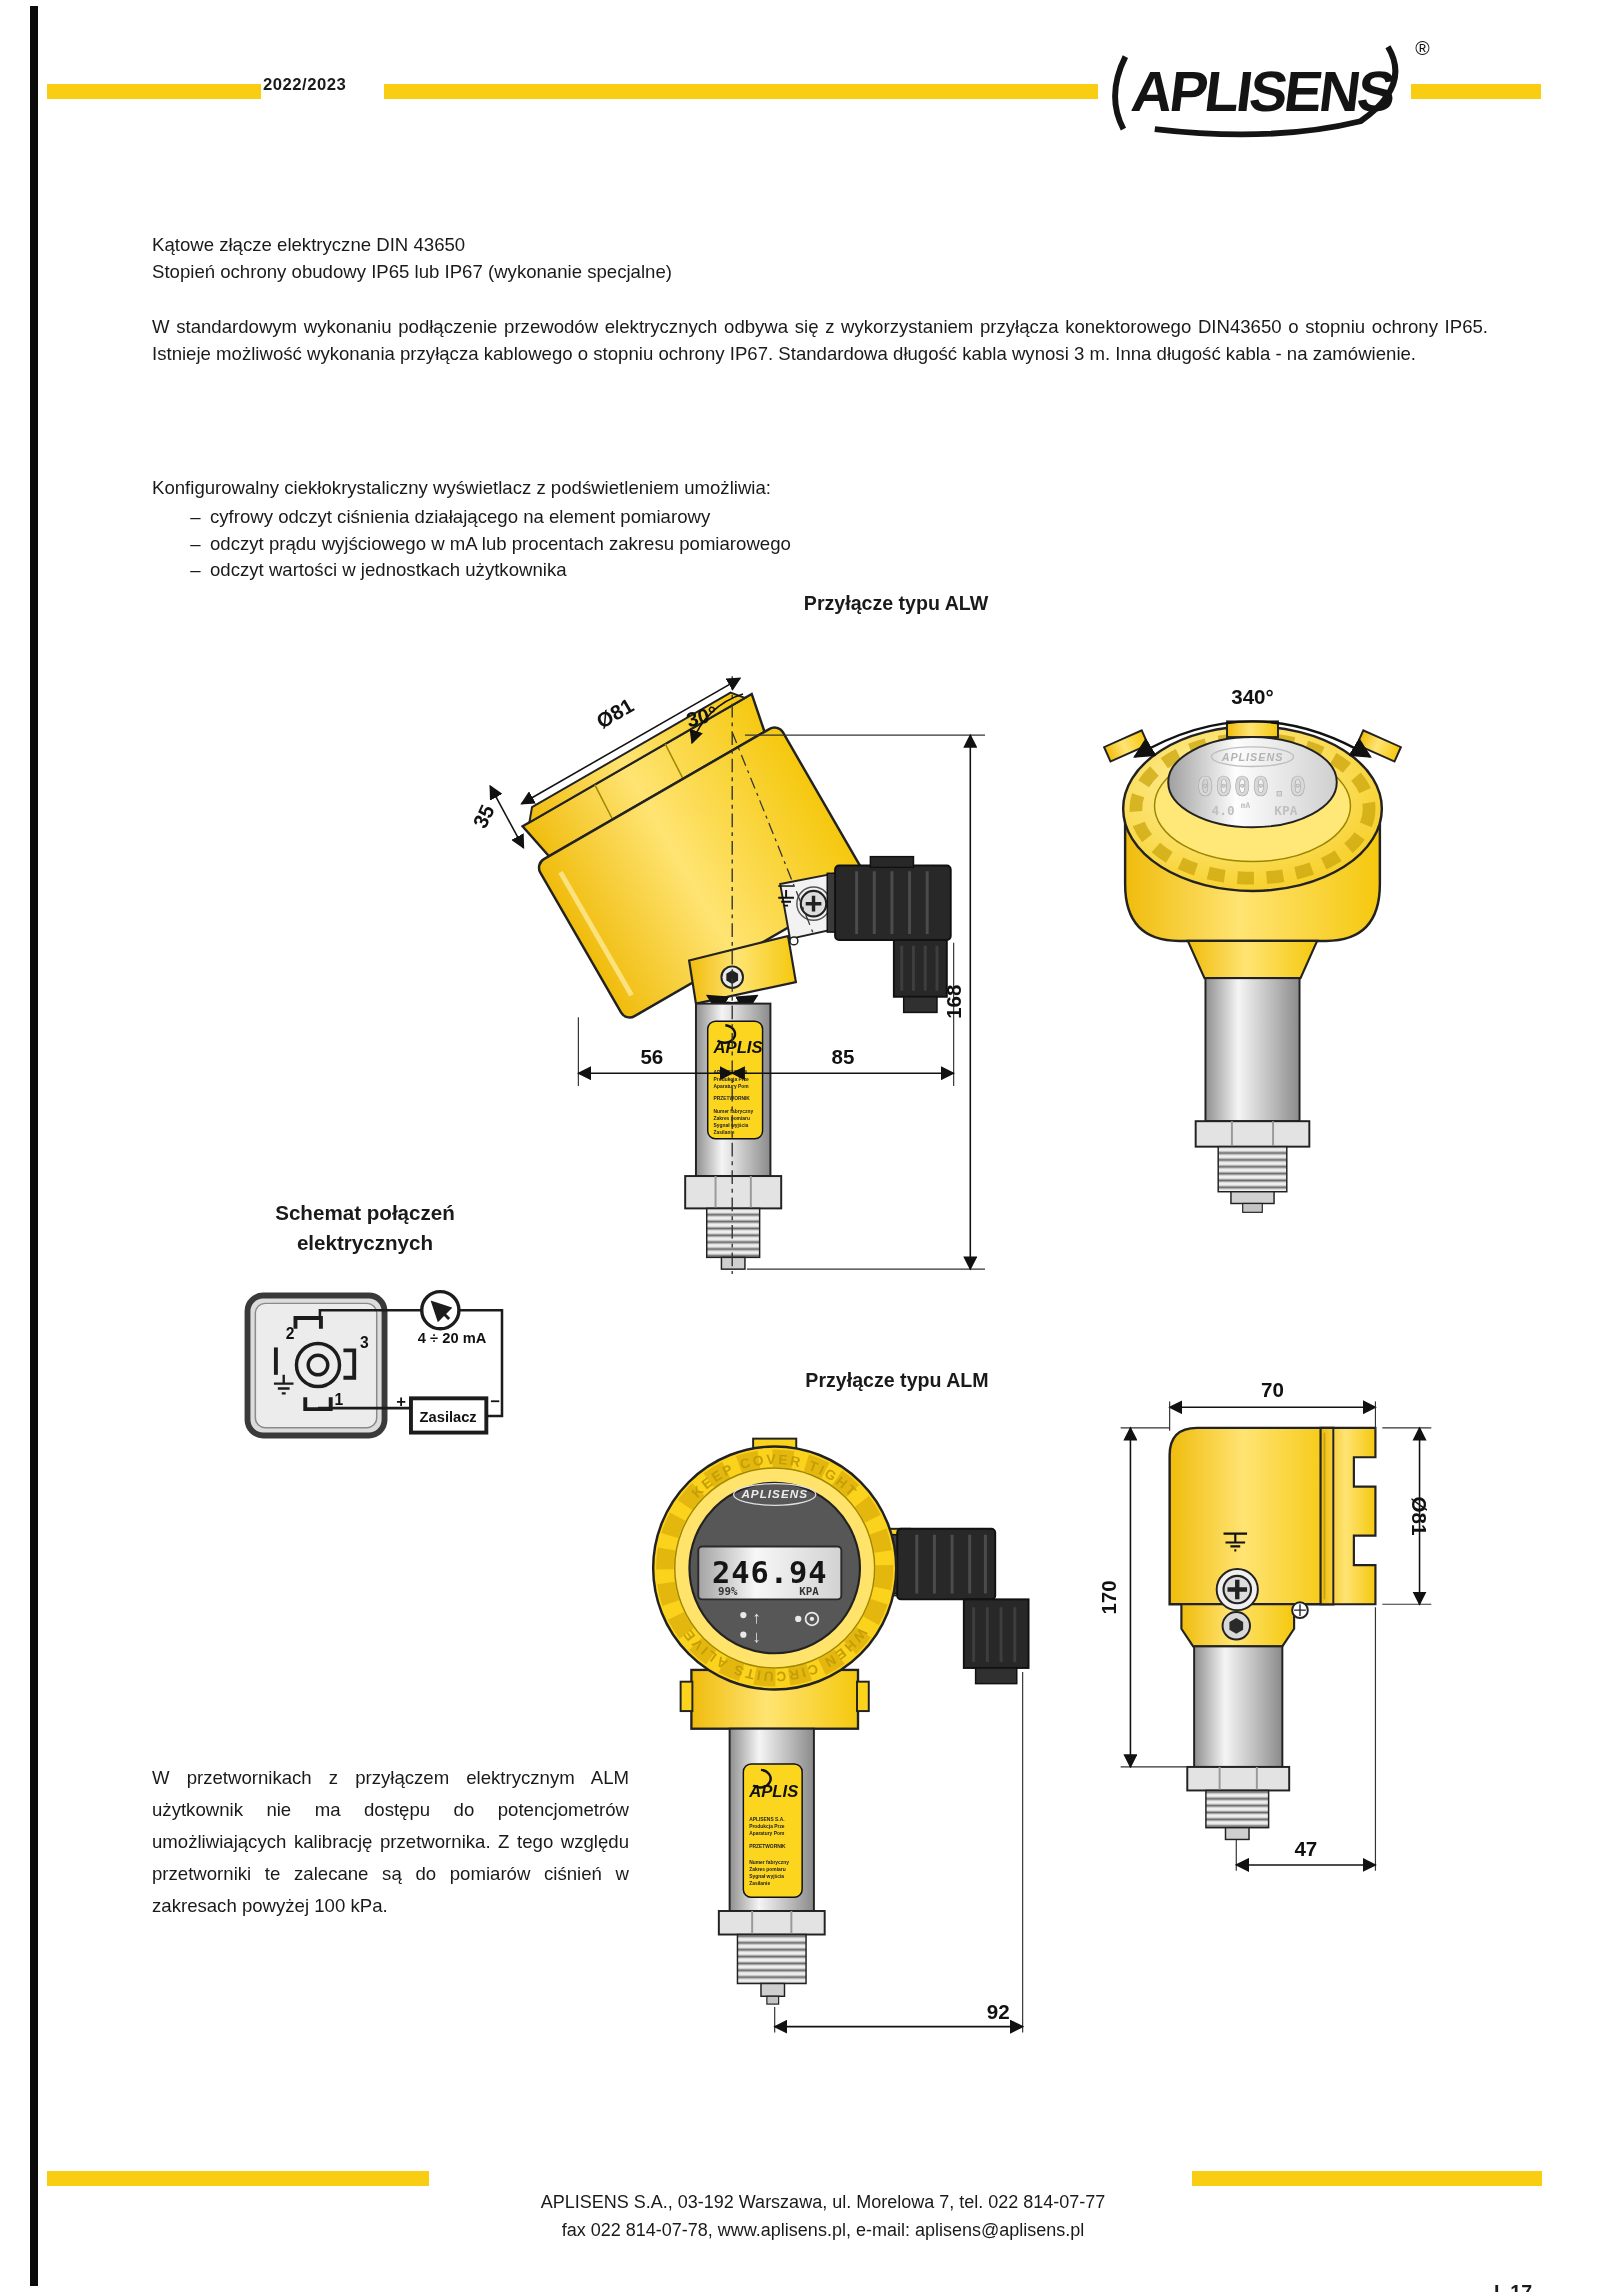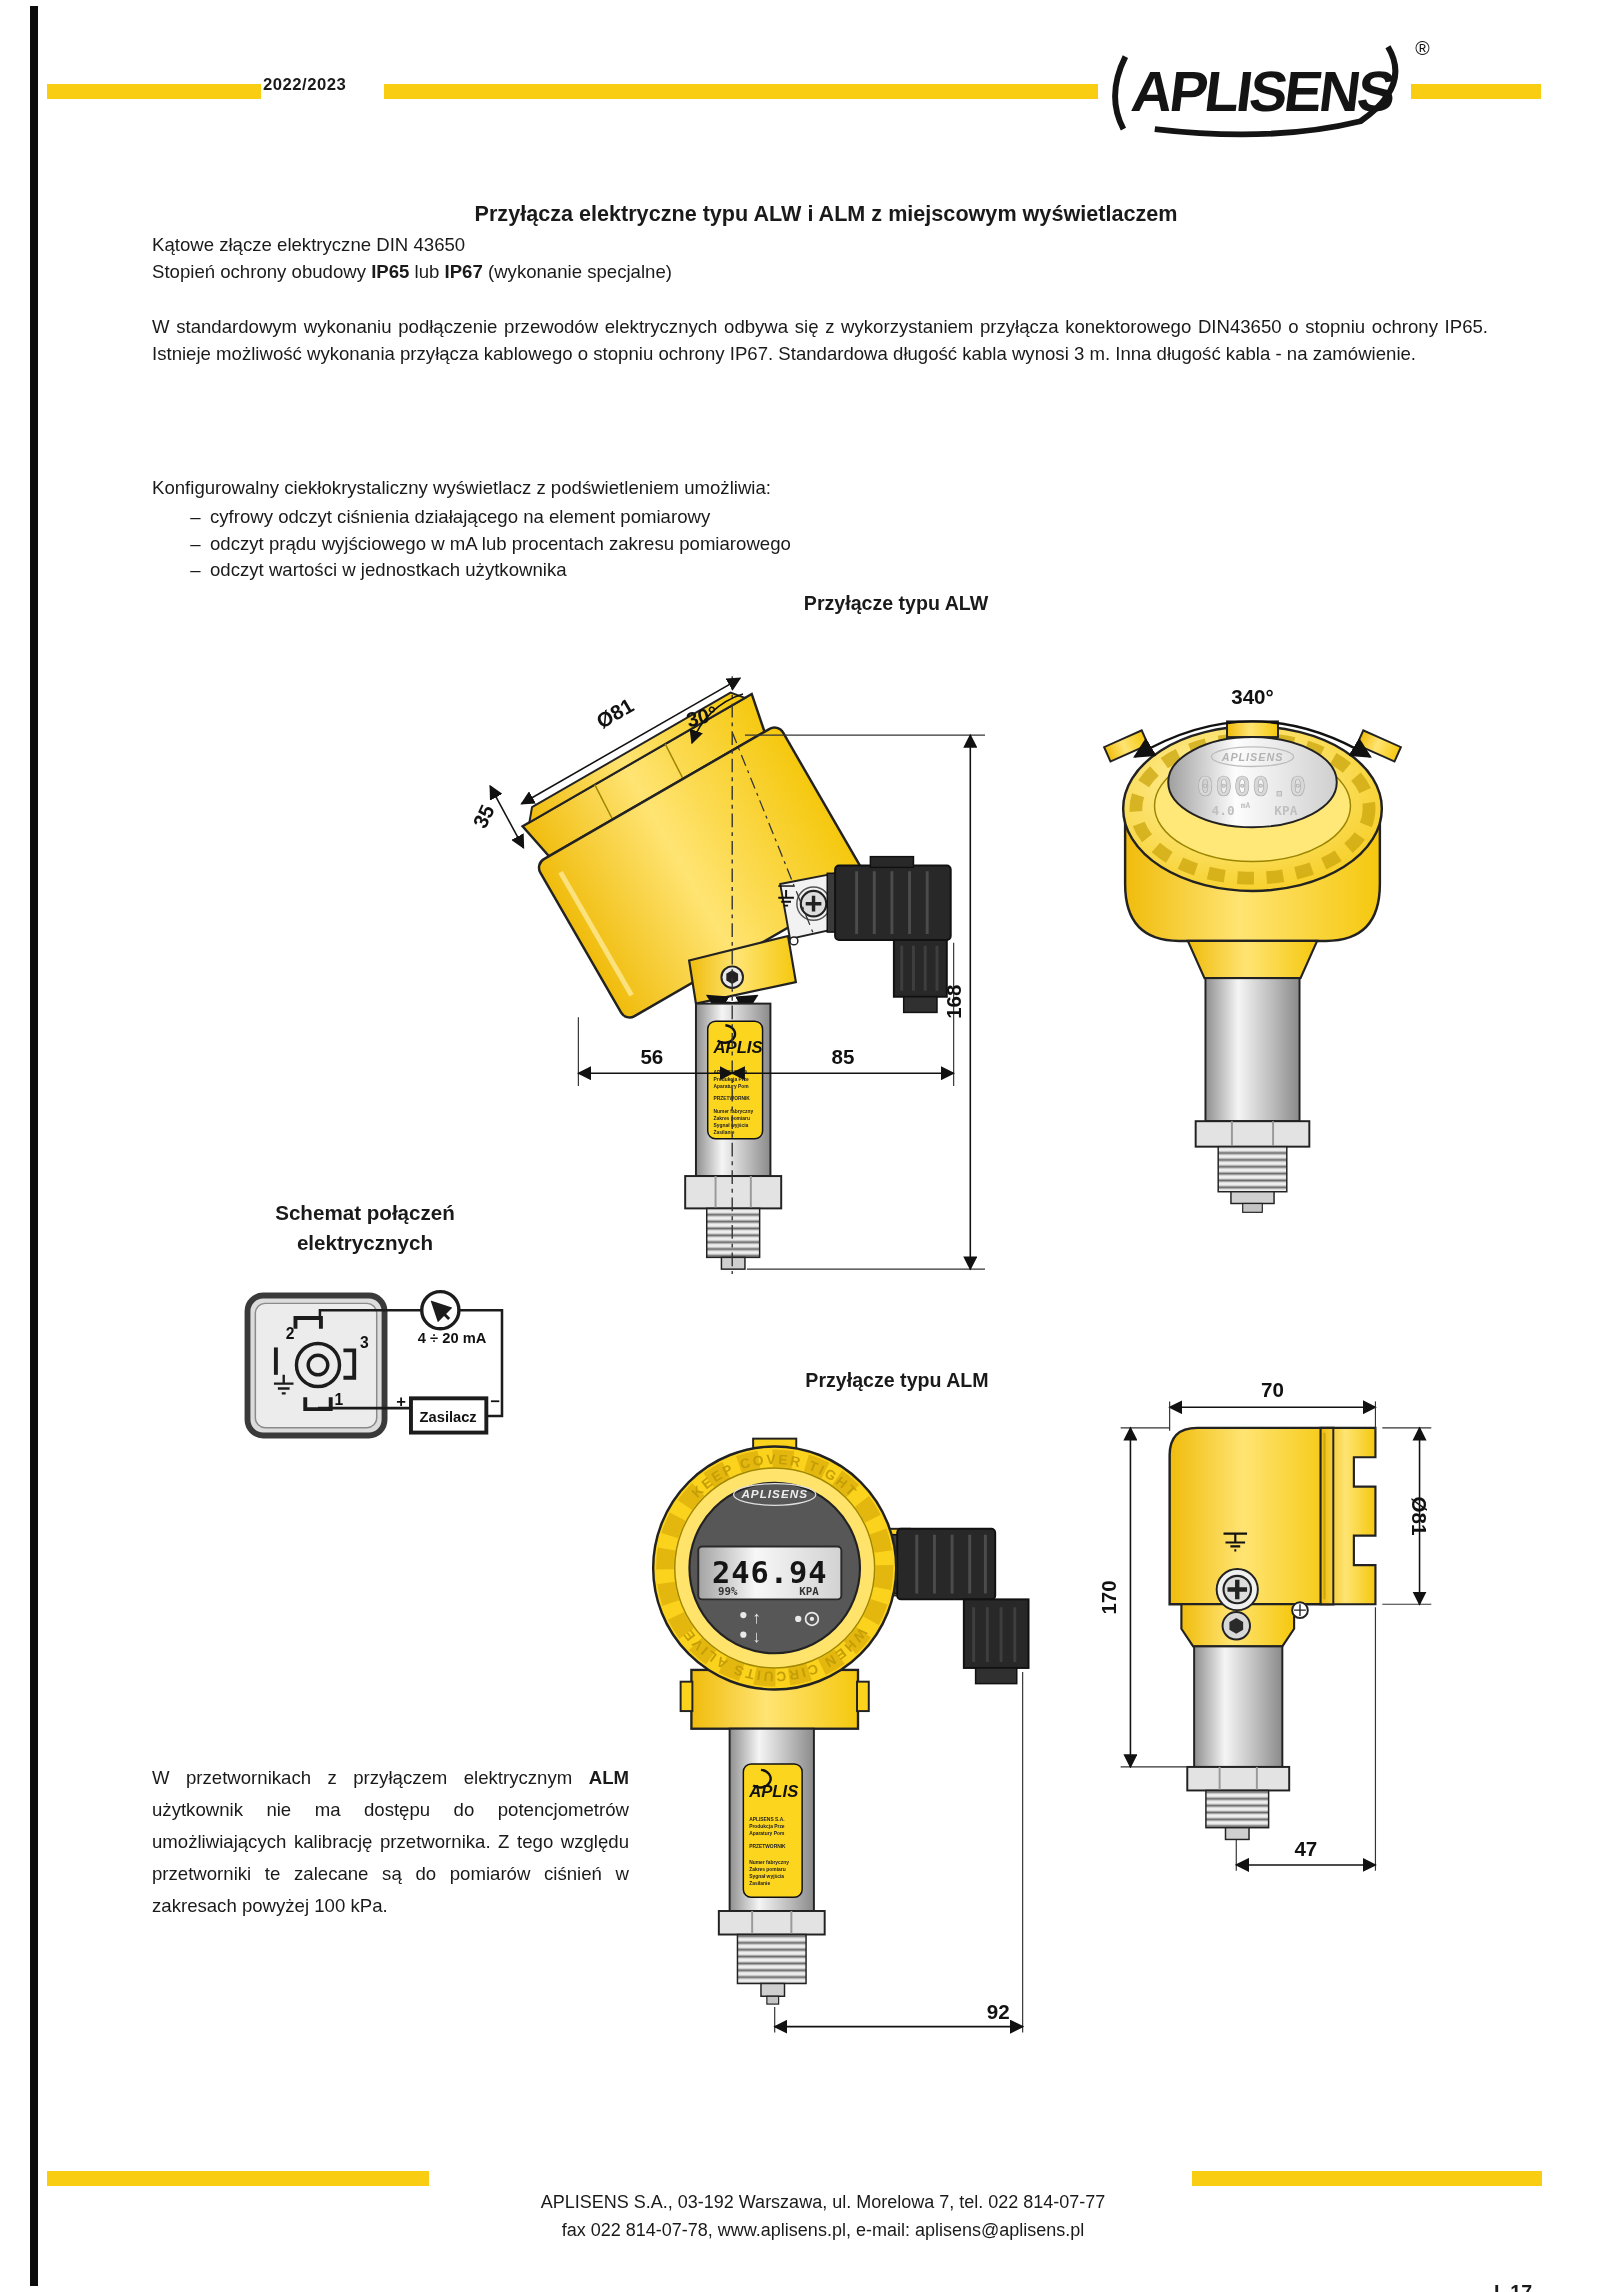--- a/index.html
+++ b/index.html
@@ -16,21 +16,21 @@
   .bullets .row{display:flex;}
   .bullets .dash{width:29px;text-align:center;flex:0 0 29px;}
   .fig-h{position:absolute;transform:translateX(-50%);font-weight:bold;font-size:19.6px;white-space:nowrap;}
   .schemat-h{position:absolute;transform:translateX(-50%);font-weight:bold;font-size:20.6px;line-height:30px;text-align:center;white-space:nowrap;}
   .uwaga{position:absolute;width:477px;font-size:18.6px;line-height:32px;}
   .uwaga h4{margin:0 0 2px 0;font-size:19.6px;}
   .uwaga .txt{text-align:justify;}
   .footer-line{position:absolute;transform:translateX(-50%);font-size:18px;white-space:nowrap;margin-top:28px;}
   .pagenum{position:absolute;font-weight:bold;font-size:19.6px;margin-top:48px;}
   .leftrule{position:absolute;background:#0b0b0b;}
-  b{font-weight:bold;}
+  b{font-weight:normal;}
   svg text{font-family:"Liberation Sans", sans-serif;}
   .dim{font-size:21px;font-weight:bold;fill:#111;}
   .seg{font-family:"DejaVu Sans Mono", monospace;font-weight:bold;}
   .ring-text{font-size:14px;font-weight:bold;fill:#C49E07;letter-spacing:2.5px;}
   .tiny{font-size:5px;font-weight:bold;fill:#222;}
 </style>
 </head>
 <body>
 
 <div class="page">
@@ -43,21 +43,20 @@
   <div class="bar" style="left:1411px;top:84px;width:130px;"></div>
 
   <svg class="abs" style="left:1096px;top:27.4px;" width="338" height="116" viewBox="0 0 345 118">
     <g transform="skewX(-7)">
       <text x="178" y="86" text-anchor="middle" font-size="58" font-weight="bold" letter-spacing="-3" fill="#141414">APLISENS</text>
     </g>
     <path d="M 30 30 Q 10 70 28 104 M 298 20 Q 322 60 270 96 Q 180 118 60 104" stroke="#141414" stroke-width="6" fill="none"></path>
     <text x="326" y="28" font-size="20" fill="#141414">®</text>
   </svg>
 
-  <div class="title" style="left:152px;top:201px;width:1348px;">Przyłącza elektryczne typu ALW i ALM z miejscowym wyświetlaczem</div>
   <div class="line" style="left:152px;top:234px;">Kątowe złącze elektryczne DIN 43650</div>
   <div class="line" style="left:152px;top:261px;"><span>Stopień ochrony obudowy </span><b>IP65</b><span> lub </span><b>IP67</b><span> (wykonanie specjalne)</span></div>
 
   <div class="para" style="left:152px;top:314px;width:1336px;">
     <p>W standardowym wykonaniu podłączenie przewodów elektrycznych odbywa się z wykorzystaniem przyłącza konektorowego DIN43650 o stopniu ochrony IP65. Istnieje możliwość wykonania przyłącza kablowego o stopniu ochrony IP67. Standardowa długość kabla wynosi 3 m. Inna długość kabla - na zamówienie.</p>
   </div>
 
   <div class="line" style="left:152px;top:477px;">Konfigurowalny ciekłokrystaliczny wyświetlacz z podświetleniem umożliwia:</div>
   <div class="bullets" style="left:181px;top:504px;">
     <div class="row">

